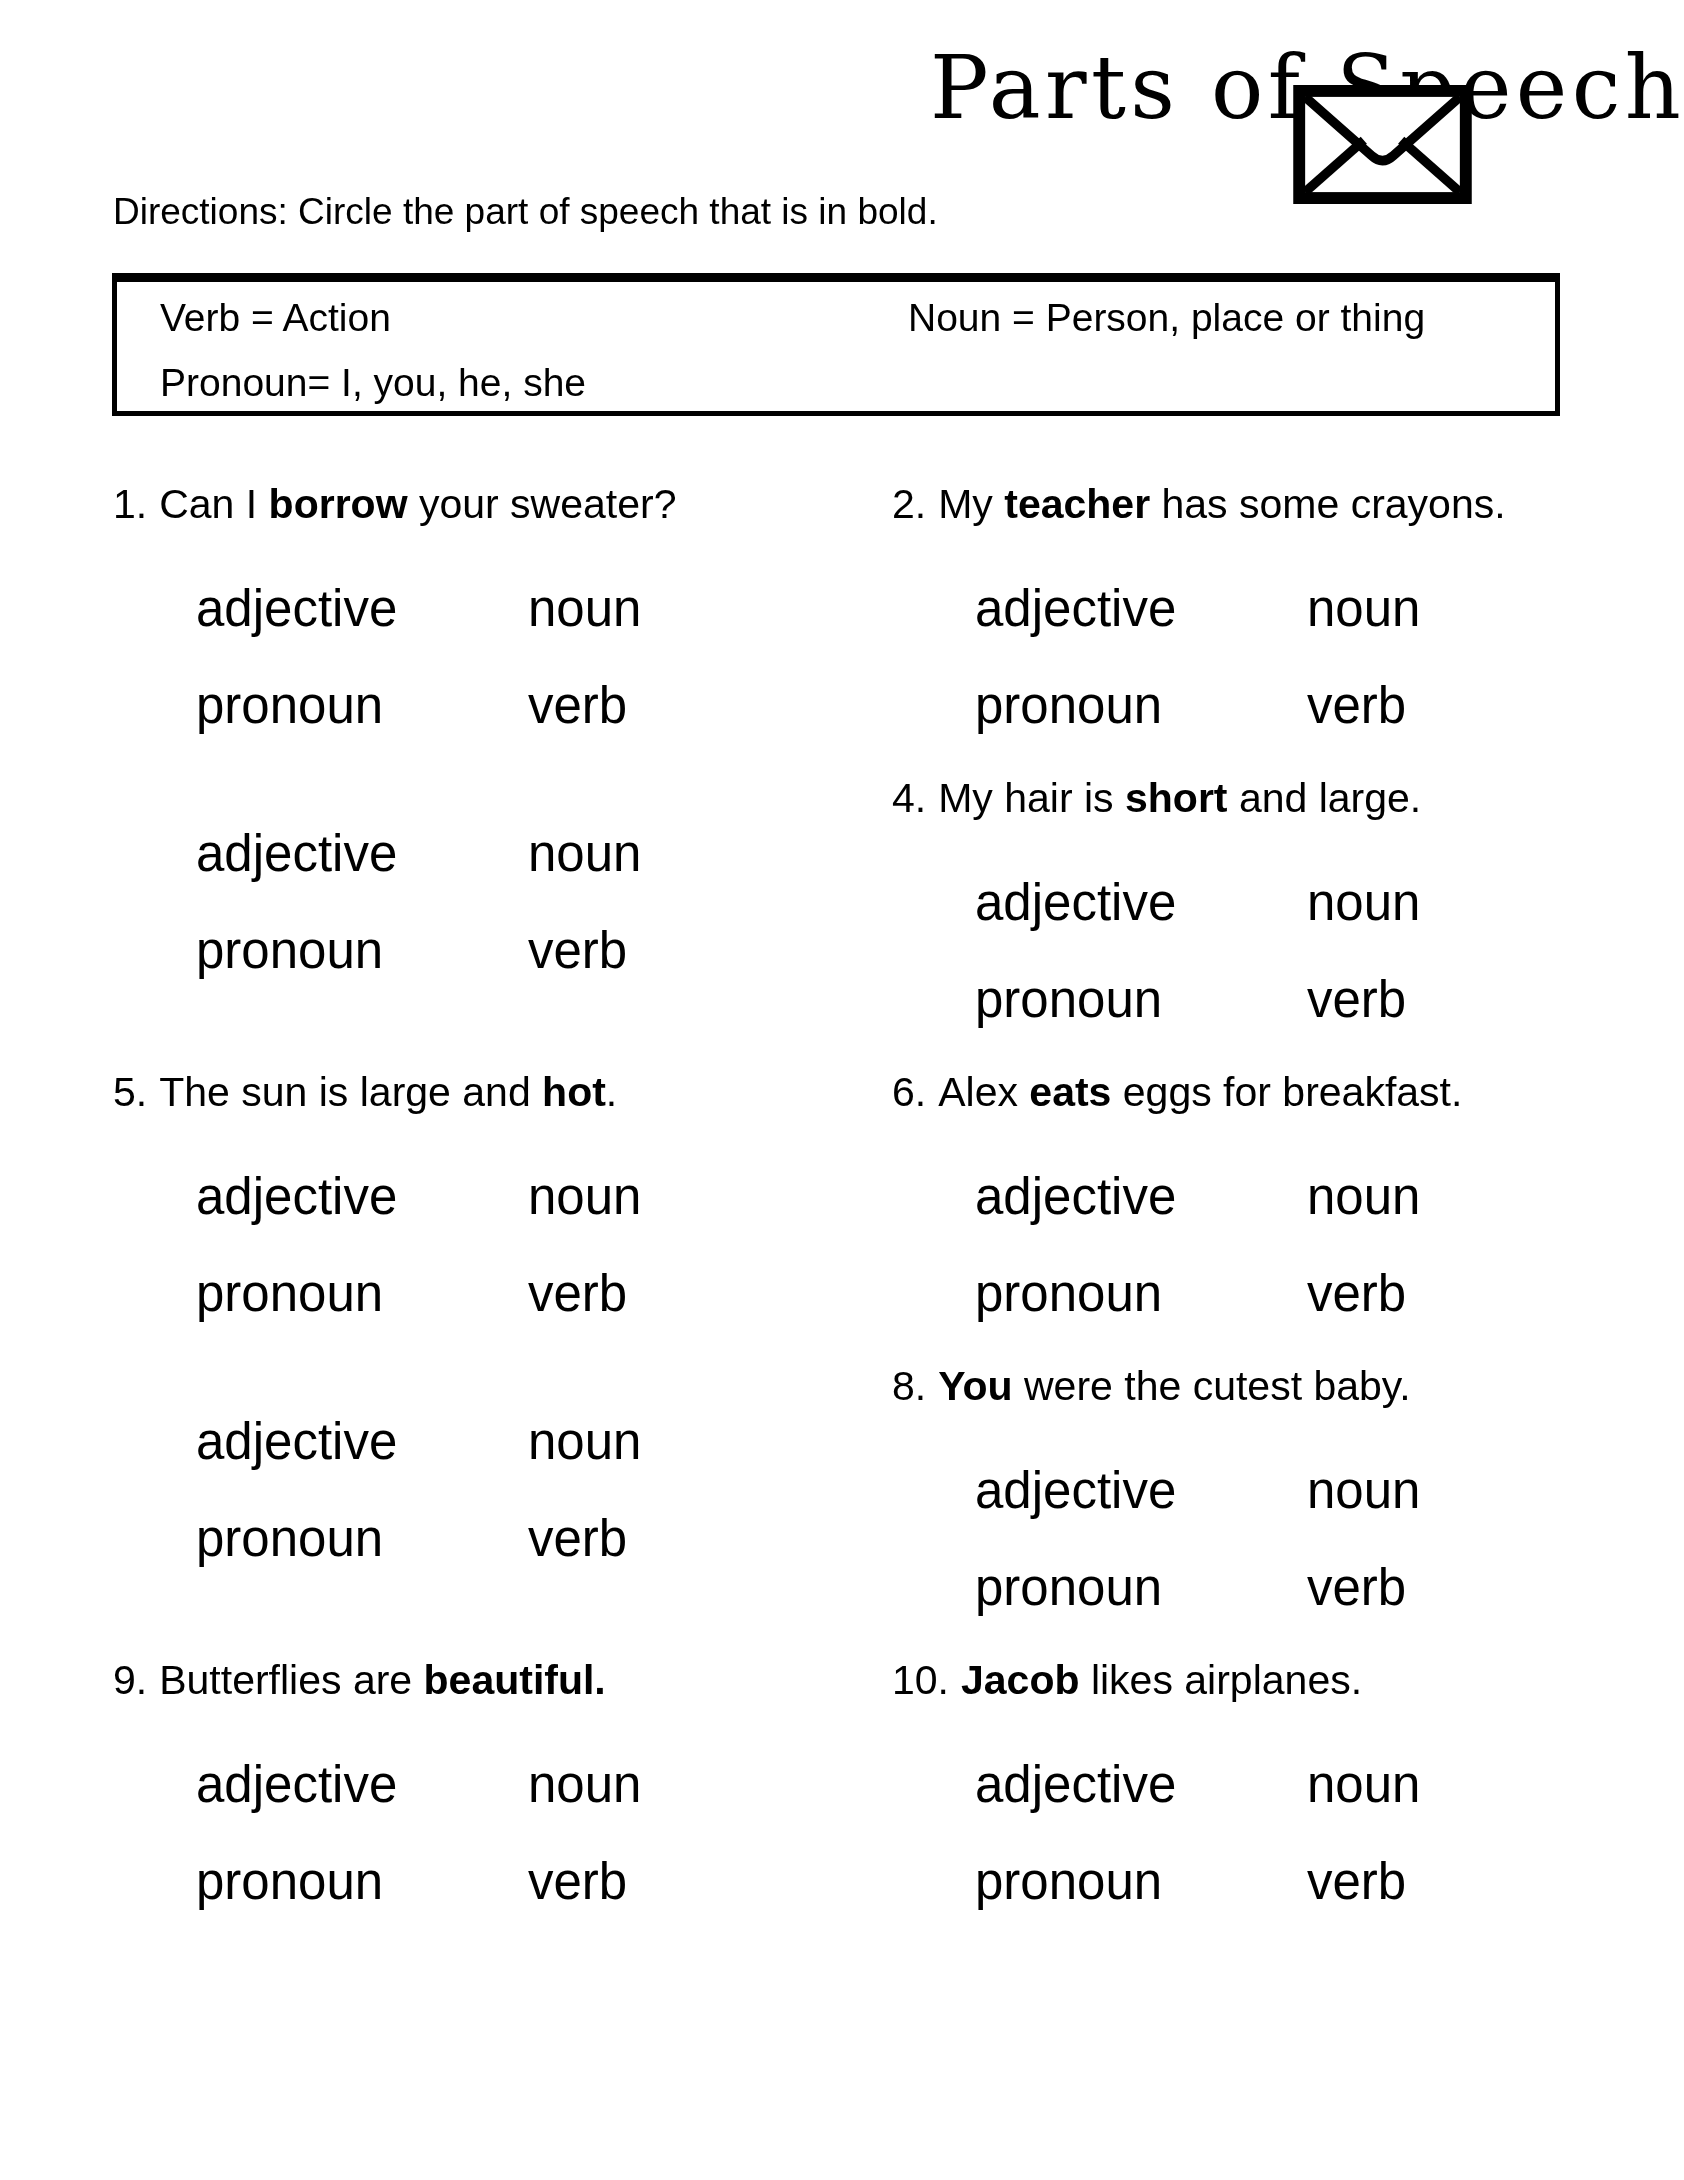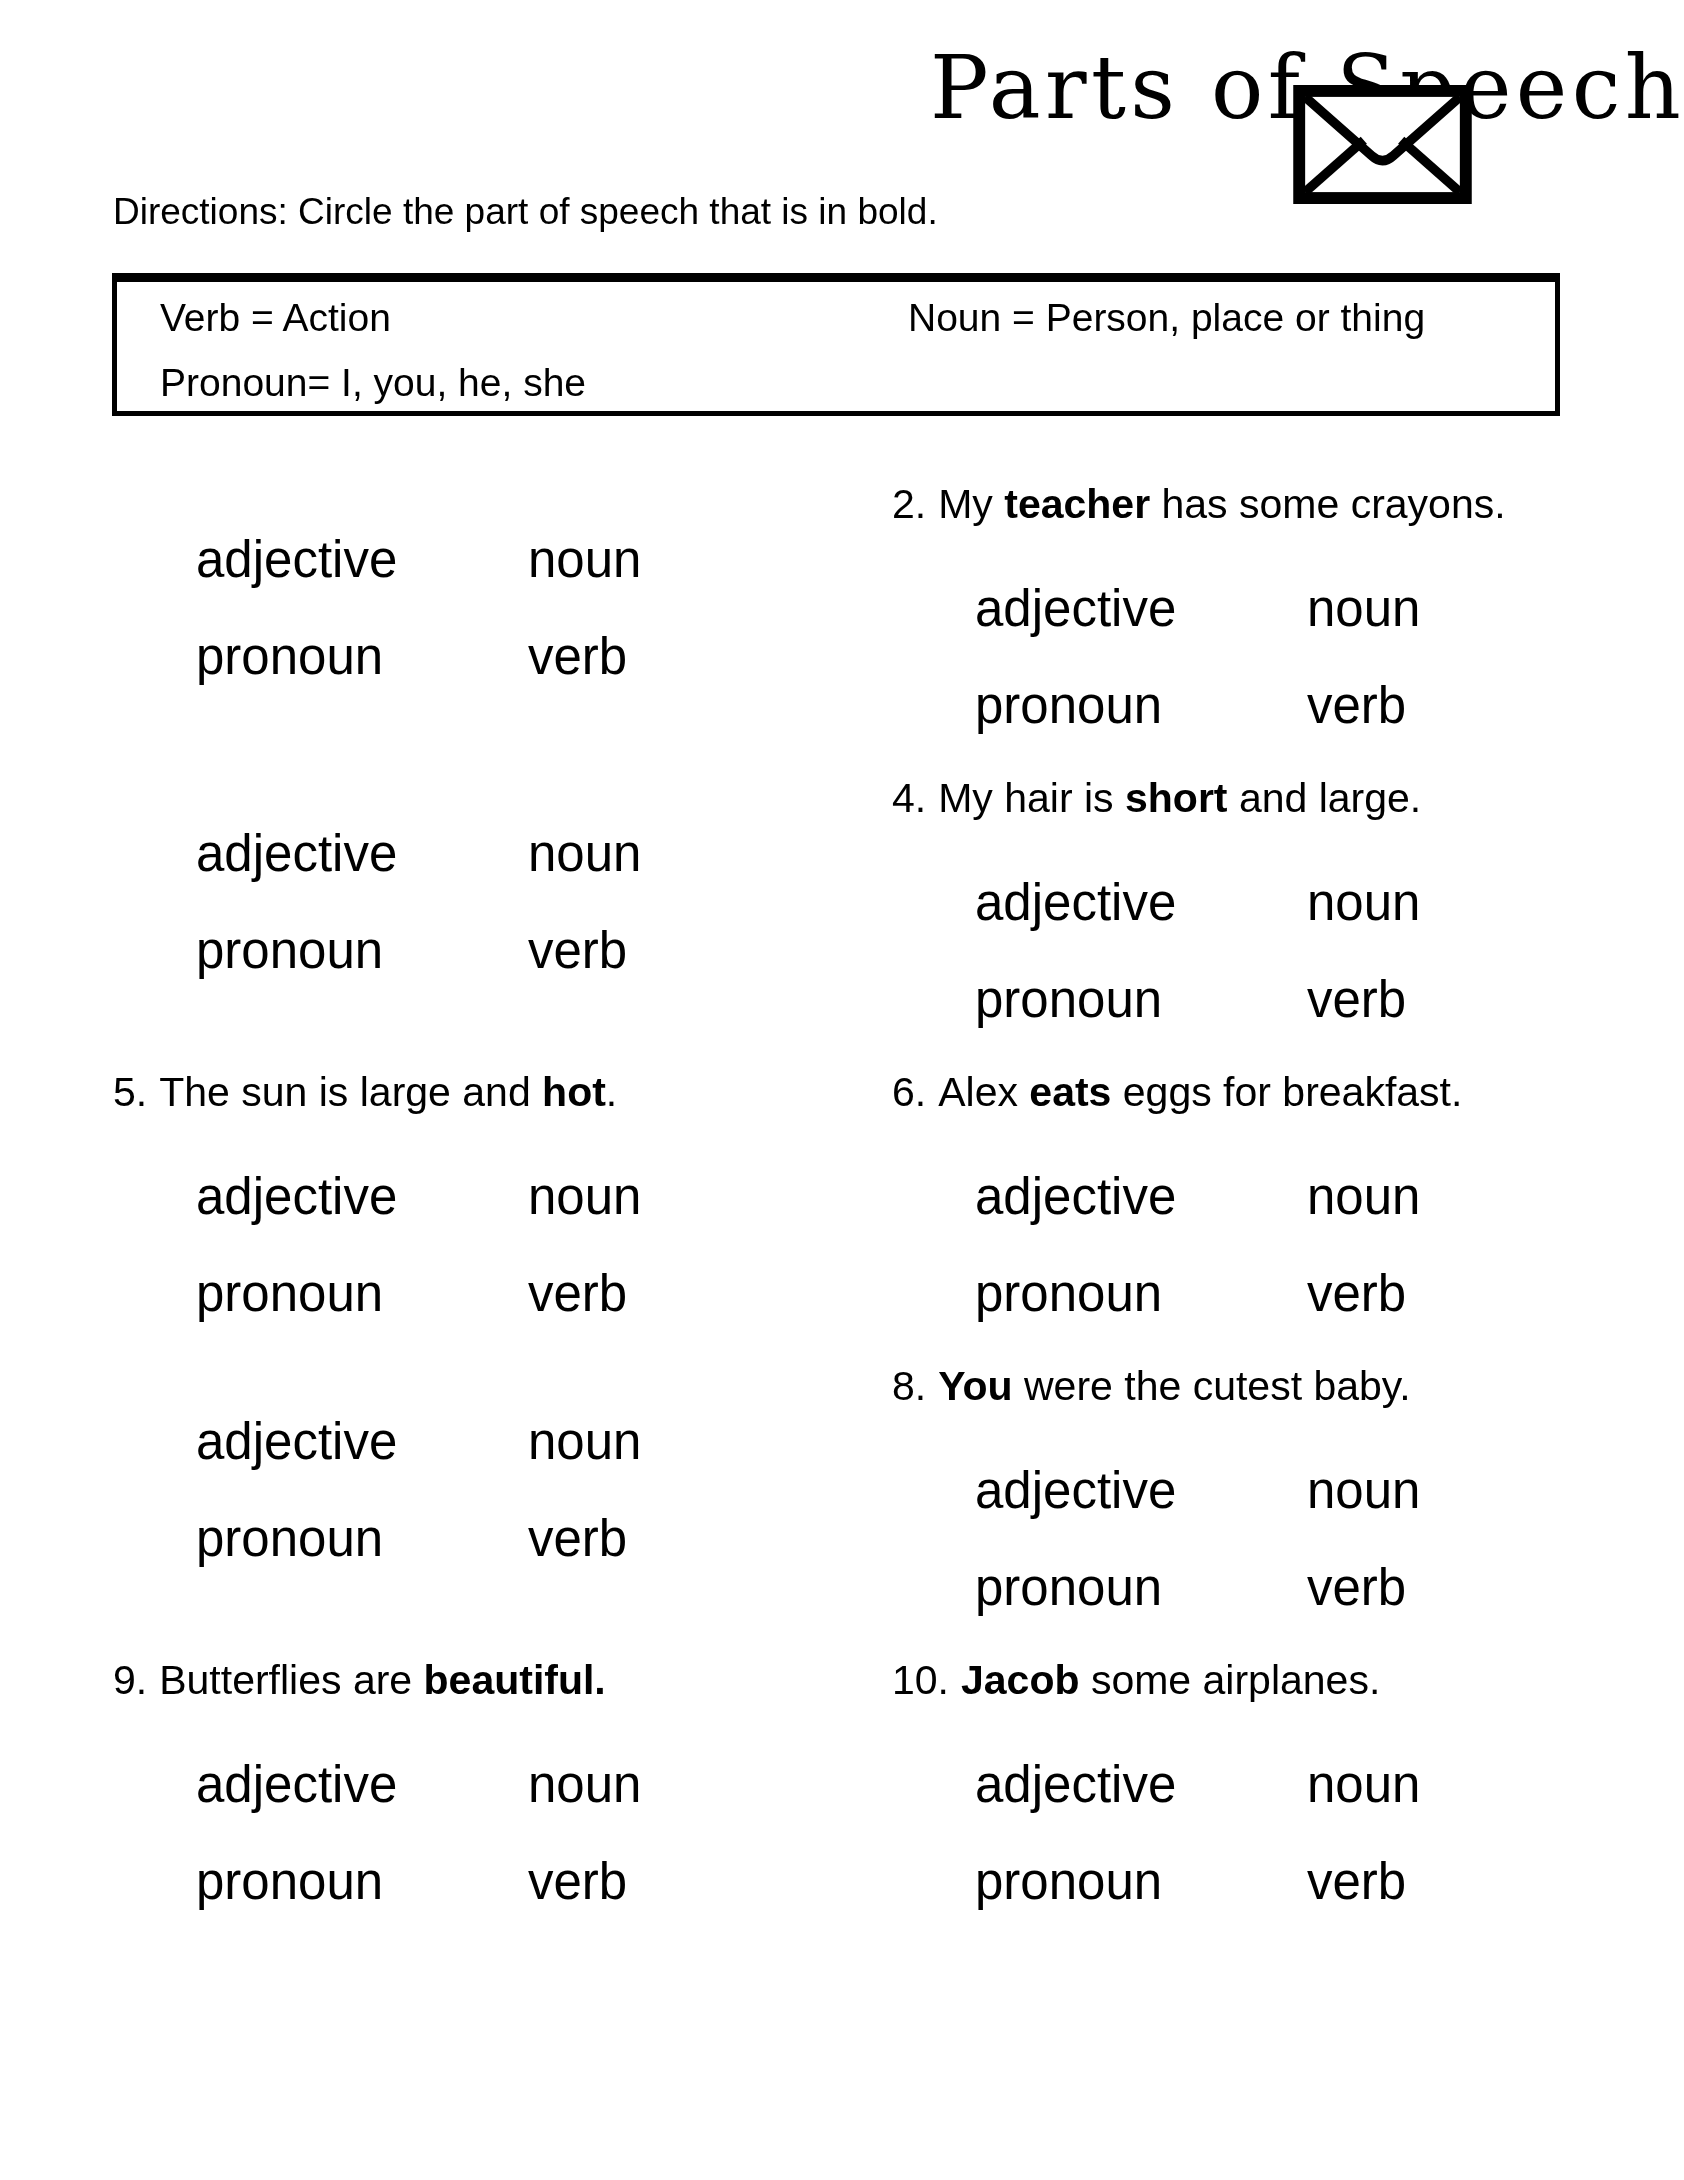--- a/index.html
+++ b/index.html
@@ -85,20 +85,21 @@
 <div class="directions">Directions: Circle the part of speech that is in bold.</div>
 
 <div class="definitions-box">
   <div>Verb = Action</div>
   <div>Noun = Person, place or thing</div>
   <div>Pronoun= I, you, he, she</div>
 </div>
 
 <div class="questions-grid">
     <div class="question">
+      <div class="sentence"><span class="num">1.</span><span>Can I </span><b>borrow</b><span> your sweater?</span></div>
       <div class="options">
         <span>adjective</span>
         <span>noun</span>
         <span>pronoun</span>
         <span>verb</span>
       </div>
     </div>
     <div class="question">
       <div class="sentence"><span class="num">2.</span><span>My </span><b>teacher</b><span> has some crayons.</span></div>
       <div class="options">
@@ -163,21 +164,21 @@
     <div class="question">
       <div class="sentence"><span class="num">9.</span><span>Butterflies are </span><b>beautiful.</b></div>
       <div class="options">
         <span>adjective</span>
         <span>noun</span>
         <span>pronoun</span>
         <span>verb</span>
       </div>
     </div>
     <div class="question">
-      <div class="sentence"><span class="num">10.</span><b>Jacob</b><span> some airplanes.</span></div>
+      <div class="sentence"><span class="num">10.</span><b>Jacob</b><span> likes airplanes.</span></div>
       <div class="options">
         <span>adjective</span>
         <span>noun</span>
         <span>pronoun</span>
         <span>verb</span>
       </div>
     </div>
   </div>
 
 

